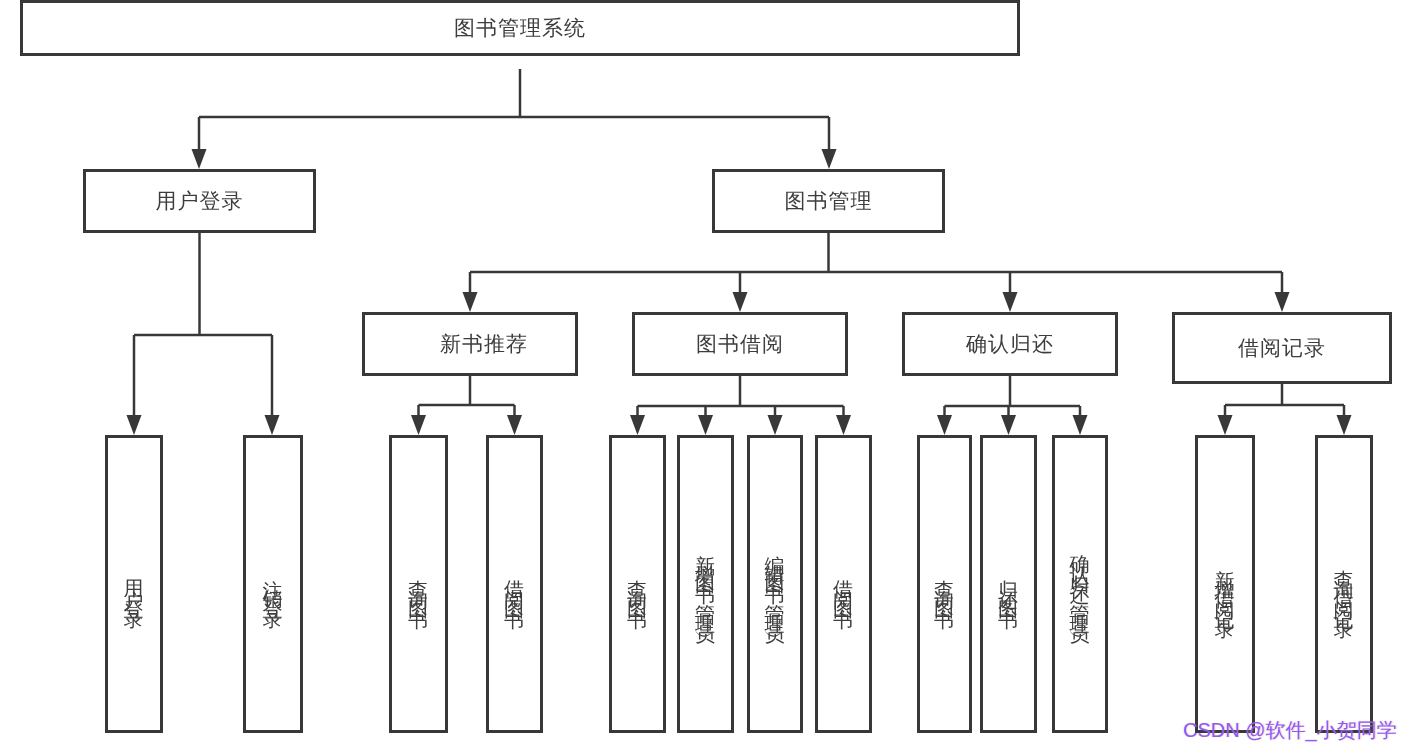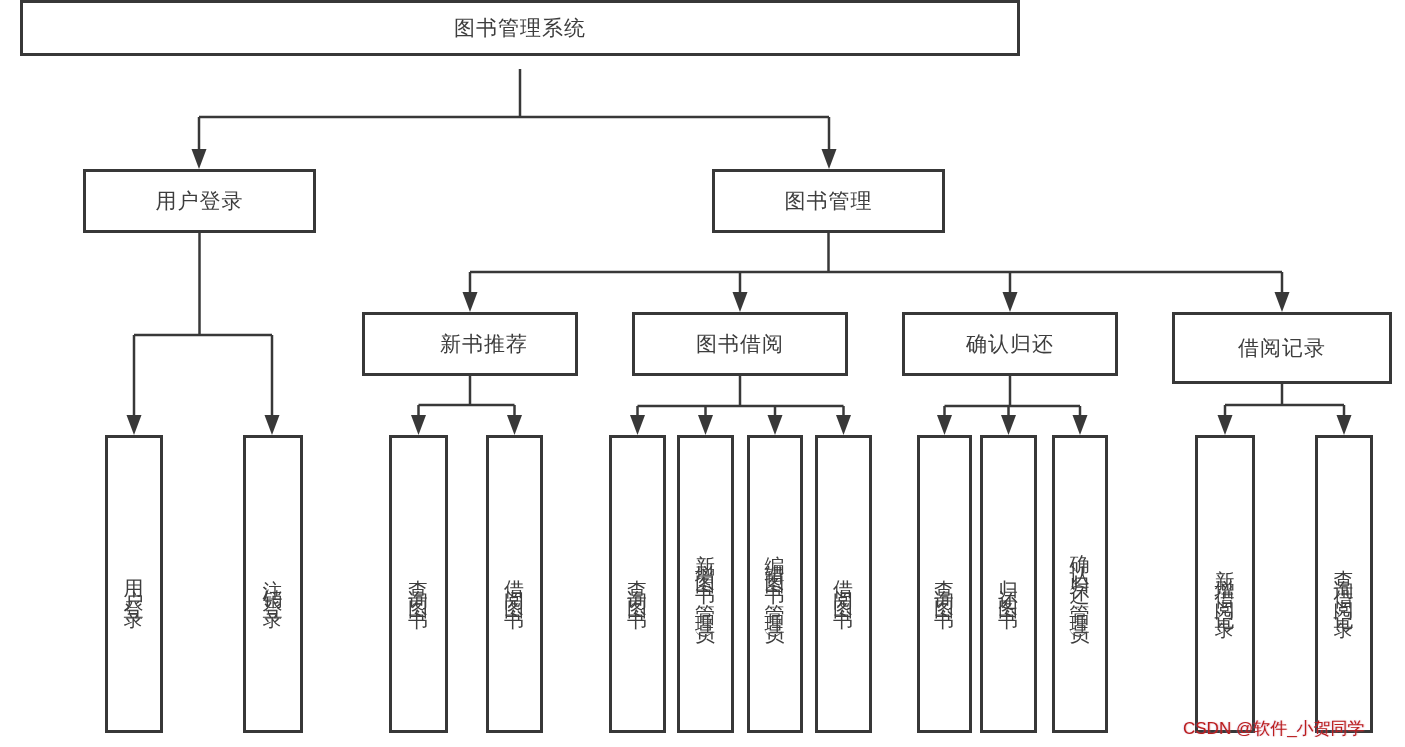--- a/index.html
+++ b/index.html
@@ -40,21 +40,21 @@
   .lf6{left:677px;width:57px;}
   .lf7{left:747px;width:56px;}
   .lf8{left:815px;width:57px;}
   .lf9{left:917px;width:55px;}
   .lf10{left:980px;width:57px;}
   .lf11{left:1052px;width:56px;}
   .lf12{left:1195px;width:60px;}
   .lf13{left:1315px;width:58px;}
   .watermark{
     position:absolute;left:1183px;top:717px;z-index:5;
-    font-size:17px;color:#b91c1c;white-space:nowrap;
+    font-size:20px;color:#8b5cf6;white-space:nowrap;
     text-shadow:1px 0 1px rgba(231,90,90,0.35), -1px 0 1px rgba(160,160,255,0.25);
   }
 </style>
 </head>
 <body>
 
 <div id="stage">
 
   <svg class="connectors" viewBox="0 0 1405 747" xmlns="http://www.w3.org/2000/svg">
 

